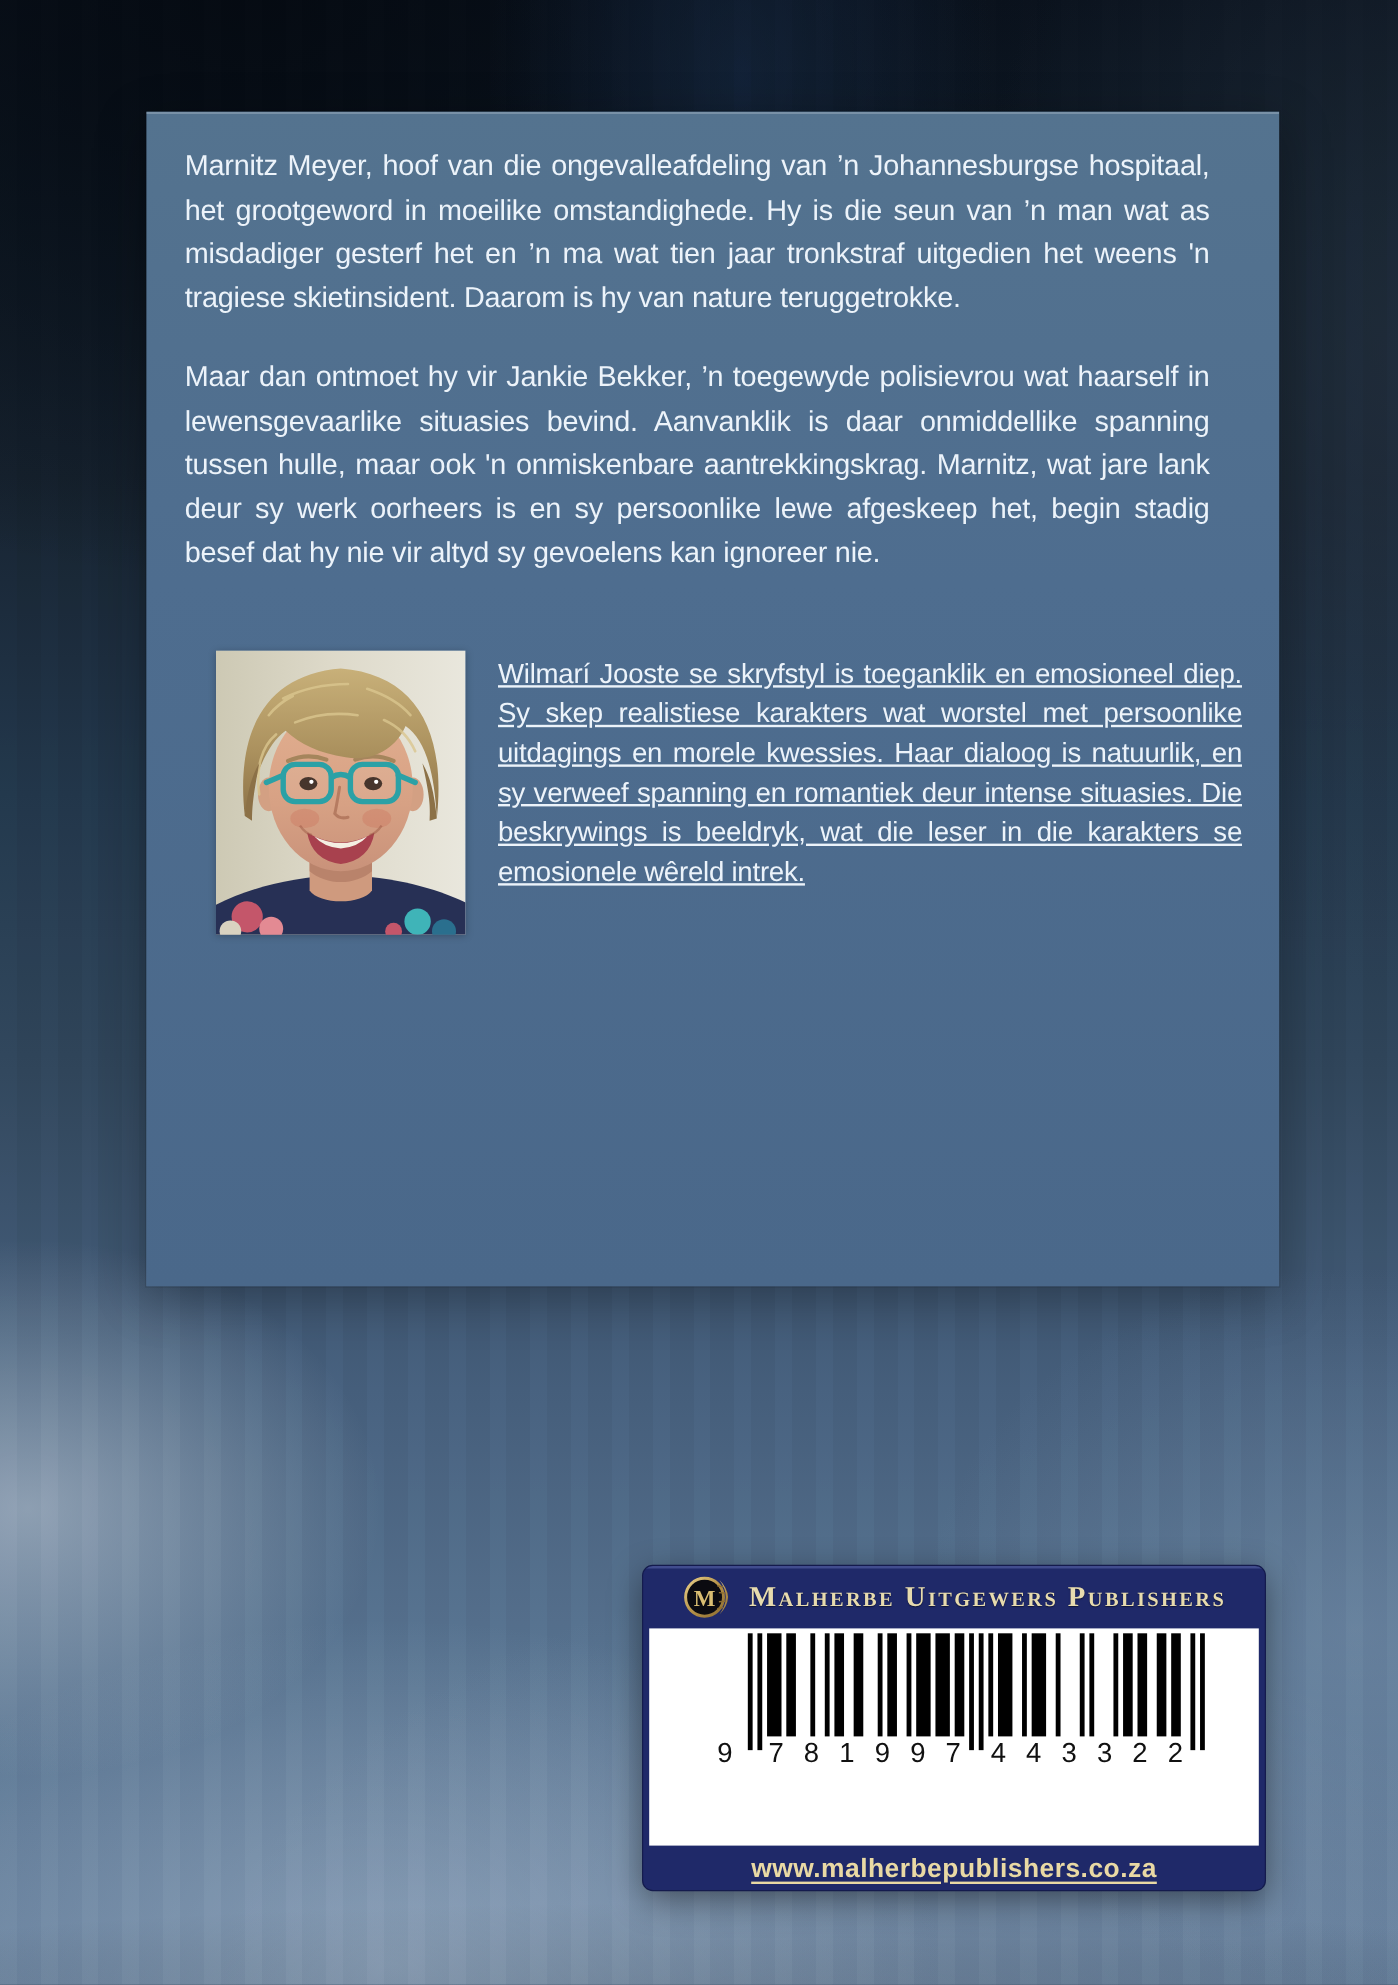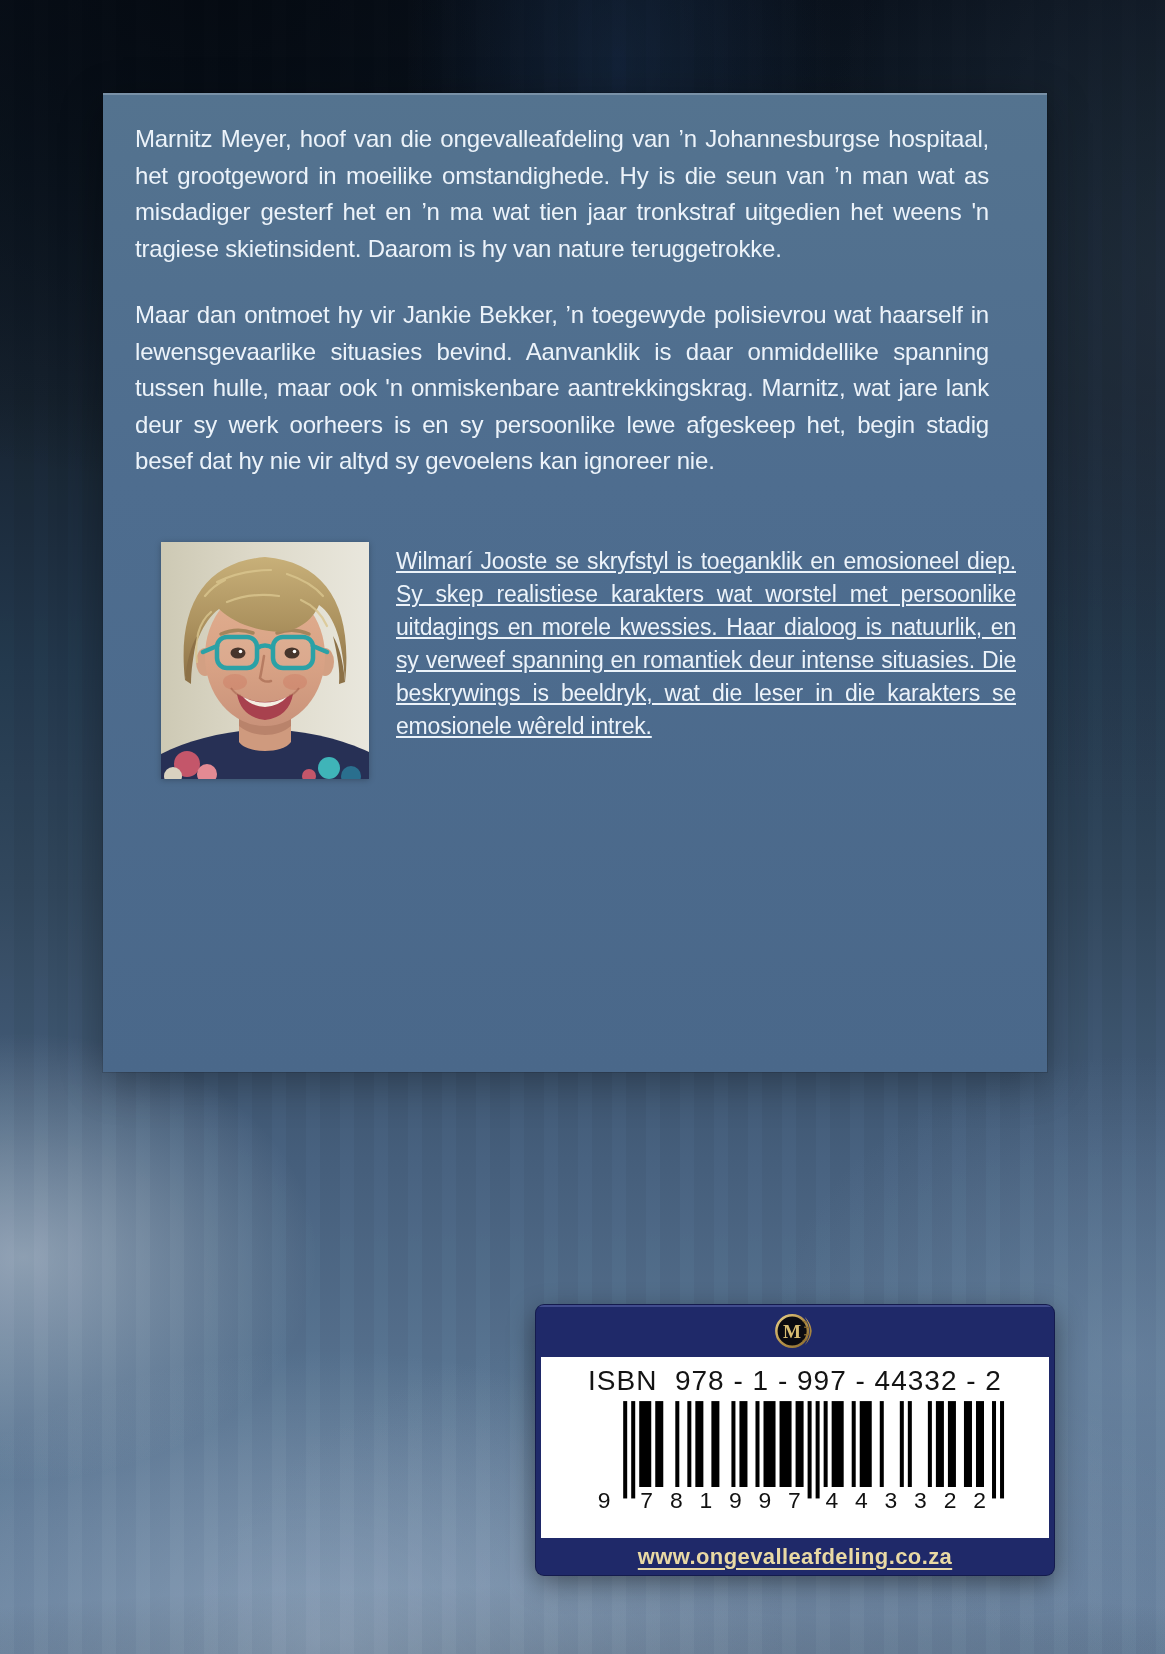--- a/index.html
+++ b/index.html
@@ -23,21 +23,21 @@
       linear-gradient(180deg,#0a121d 0%,#0e1925 10%,#16222f 24%,#22374b 40%,#31465c 54%,#46607d 70%,#587390 84%,#69829f 100%);
   }
   .bg:after{
     content:"";position:absolute;inset:0;
     background:repeating-linear-gradient(90deg, rgba(255,255,255,0.022) 0 14px, rgba(0,0,0,0.02) 14px 34px);
     mix-blend-mode:overlay;
   }
 
   
   .panel{
-    position:absolute;left:103px;top:93px;width:944px;height:979px;
+    position:absolute;left:122px;top:93px;width:944px;height:979px;
     background:linear-gradient(180deg,#54738f 0%,#4e6d8f 40%,#4a688a 100%);
     box-shadow:inset 0 2px 0 rgba(255,255,255,0.22), 0 0 0 1px rgba(0,0,0,0.12), 0 10px 40px rgba(0,0,0,0.30);
   }
   .synopsis{margin:28px 58px 0 32px;}
   .synopsis p{
     margin:0 0 30px 0;
     color:#ecf3fa;
     font-size:24px;line-height:36.5px;letter-spacing:-0.2px;
     text-align:justify;
   }
@@ -179,24 +179,24 @@
           <stop offset="0" stop-color="#e9d089"></stop>
           <stop offset="0.5" stop-color="#b6934a"></stop>
           <stop offset="1" stop-color="#8d6d30"></stop>
         </linearGradient>
       </defs>
       <circle cx="20" cy="22" r="16.5" fill="#0b0b10" stroke="url(#lgGold)" stroke-width="2.6"></circle>
       <path d="M33,7 Q44,22 33,37 Q40,30 40.5,22 Q40,14 33,7 Z" fill="url(#lgGold)"></path>
       <path d="M31,12 L36,13 M32.5,18 L38,18.5 M32.5,26 L38,25.5 M31,32 L36,31" stroke="#8d6d30" stroke-width="1.2"></path>
       <text x="20" y="29.5" text-anchor="middle" font-family="Liberation Serif, serif" font-size="20" font-weight="bold" fill="#d9bd72">M</text>
     </svg>
+    <span class="pub-name">Malherbe Uitgewers Publishers</span>
   </div>
 
   <div class="pub-white">
-    <div class="isbn">ISBN  978 - 1 - 997 - 44332 - 2</div>
     <svg class="barcode" width="420" height="113" viewBox="0 0 440 118" aria-hidden="true">
 
       <rect x="40" y="2" width="4.2" height="102" fill="#000"></rect>
       <rect x="48.4" y="2" width="4.2" height="102" fill="#000"></rect>
       <rect x="233.2" y="2" width="4.2" height="102" fill="#000"></rect>
       <rect x="241.6" y="2" width="4.2" height="102" fill="#000"></rect>
       <rect x="426.4" y="2" width="4.2" height="102" fill="#000"></rect>
       <rect x="434.8" y="2" width="4.2" height="102" fill="#000"></rect>
 
       <rect x="56.8" y="2" width="12.6" height="90" fill="#000"></rect>
@@ -224,15 +224,15 @@
       <rect x="397" y="2" width="8.4" height="90" fill="#000"></rect>
       <rect x="409.6" y="2" width="8.4" height="90" fill="#000"></rect>
 
       <text x="20" y="114" text-anchor="middle" font-family="Liberation Sans, sans-serif" font-size="24" fill="#111">9</text>
       <text x="58" y="114" textLength="168" font-family="Liberation Sans, sans-serif" font-size="24" fill="#111">781997</text>
       <text x="252" y="114" textLength="168" font-family="Liberation Sans, sans-serif" font-size="24" fill="#111">443322</text>
     </svg>
   </div>
 
   <div class="pub-footer">
-    <span class="pub-site">www.ongevalleafdeling.co.za</span>
+    <span class="pub-site">www.malherbepublishers.co.za</span>
   </div>
 </div>
 
 </body></html>

